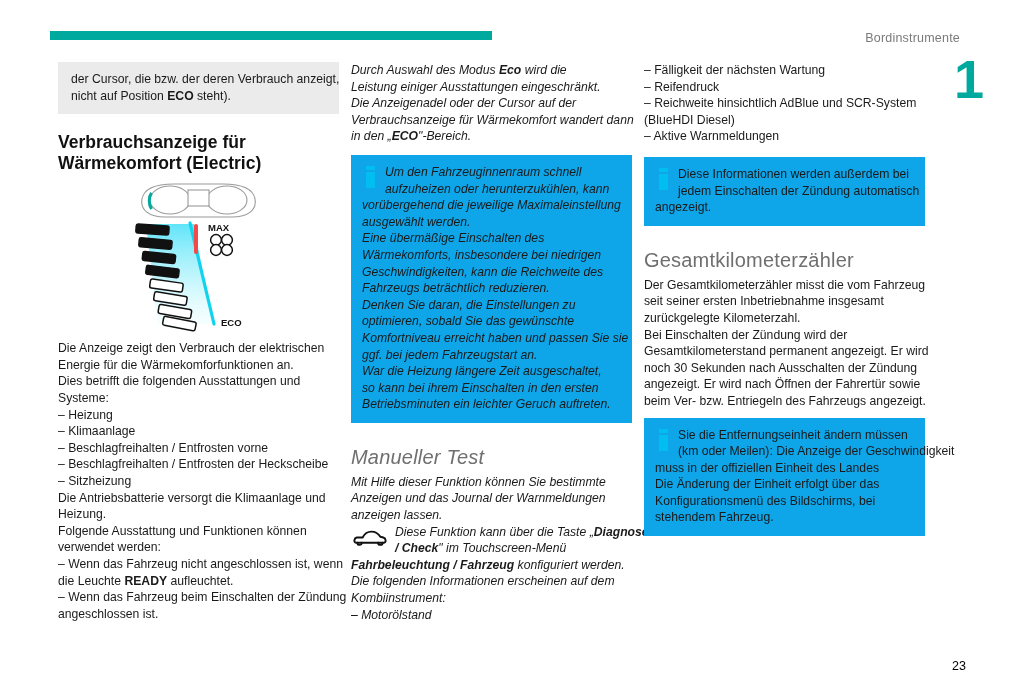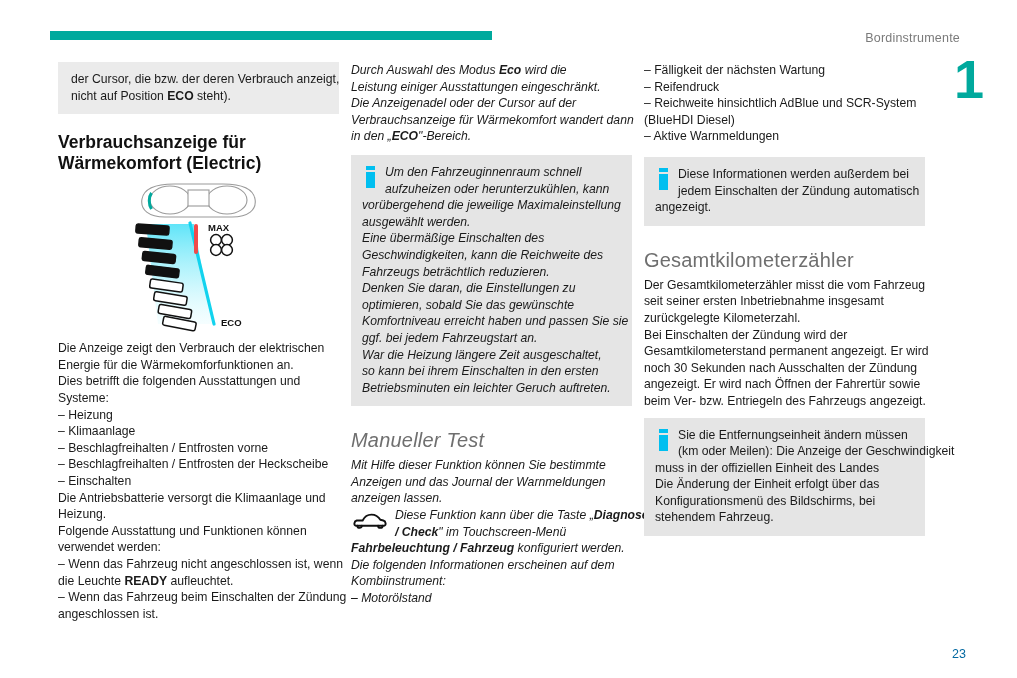--- a/index.html
+++ b/index.html
@@ -39,23 +39,23 @@
     top: 54px;
     font-size: 54px;
     font-weight: bold;
     color: #00a99d;
     line-height: 0.95;
     font-family: "Liberation Sans", sans-serif;
   }
   #page-number {
     position: absolute;
     right: 51px;
-    bottom: 17px;
+    bottom: 5px;
     font-size: 12.5px;
-    color: #0369a1;
+    color: #000000;
   }
 
   
   .column {
     position: absolute;
     top: 62px;
     width: 281px;
   }
   #col-left   { left: 58px; }
   #col-middle { left: 351px; font-style: italic; }
@@ -87,21 +87,21 @@
     letter-spacing: 0.2px;
   }
 
   
   .grey-box {
     background: #ebebeb;
     padding: 9px 11px 10px 13px;
     box-sizing: border-box;
   }
   .note-box {
-    background: #e5e5e5;
+    background: #0ea5e9;
     padding: 9px 16px 10px 11px;
     box-sizing: border-box;
     position: relative;
   }
   .note-icon {
     float: left;
     width: 9px;
     height: 22px;
     margin: 2px 10px 0 4px;
   }
@@ -214,21 +214,21 @@
     <span class="line">Energie für die Wärmekomforfunktionen an.</span>
     <span class="line">Dies betrifft die folgenden Ausstattungen und</span>
     <span class="line">Systeme:</span>
   </p>
 
   <p class="body">
     <span class="line">–  Heizung</span>
     <span class="line">–  Klimaanlage</span>
     <span class="line">–  Beschlagfreihalten / Entfrosten vorne</span>
     <span class="line">–  Beschlagfreihalten / Entfrosten der Heckscheibe</span>
-    <span class="line">–  Einschalten</span>
+    <span class="line">–  Sitzheizung</span>
   </p>
 
   <p class="body">
     <span class="line">Die Antriebsbatterie versorgt die Klimaanlage und</span>
     <span class="line">Heizung.</span>
     <span class="line">Folgende Ausstattung und Funktionen können</span>
     <span class="line">verwendet werden:</span>
   </p>
 
   <p class="body">
@@ -255,20 +255,21 @@
     <div class="note-icon">
       <div class="dot"></div>
         <div class="stem"></div>
     </div>
     <div class="note-text">
       <span class="line">Um den Fahrzeuginnenraum schnell</span>
       <span class="line">aufzuheizen oder herunterzukühlen, kann</span>
       <span class="line">vorübergehend die jeweilige Maximaleinstellung</span>
       <span class="line">ausgewählt werden.</span>
       <span class="line">Eine übermäßige Einschalten des</span>
+      <span class="line">Wärmekomforts, insbesondere bei niedrigen</span>
       <span class="line">Geschwindigkeiten, kann die Reichweite des</span>
       <span class="line">Fahrzeugs beträchtlich reduzieren.</span>
       <span class="line">Denken Sie daran, die Einstellungen zu</span>
       <span class="line">optimieren, sobald Sie das gewünschte</span>
       <span class="line">Komfortniveau erreicht haben und passen Sie sie</span>
       <span class="line">ggf. bei jedem Fahrzeugstart an.</span>
       <span class="line">War die Heizung längere Zeit ausgeschaltet,</span>
       <span class="line">so kann bei ihrem Einschalten in den ersten</span>
       <span class="line">Betriebsminuten ein leichter Geruch auftreten.</span>
     </div>

